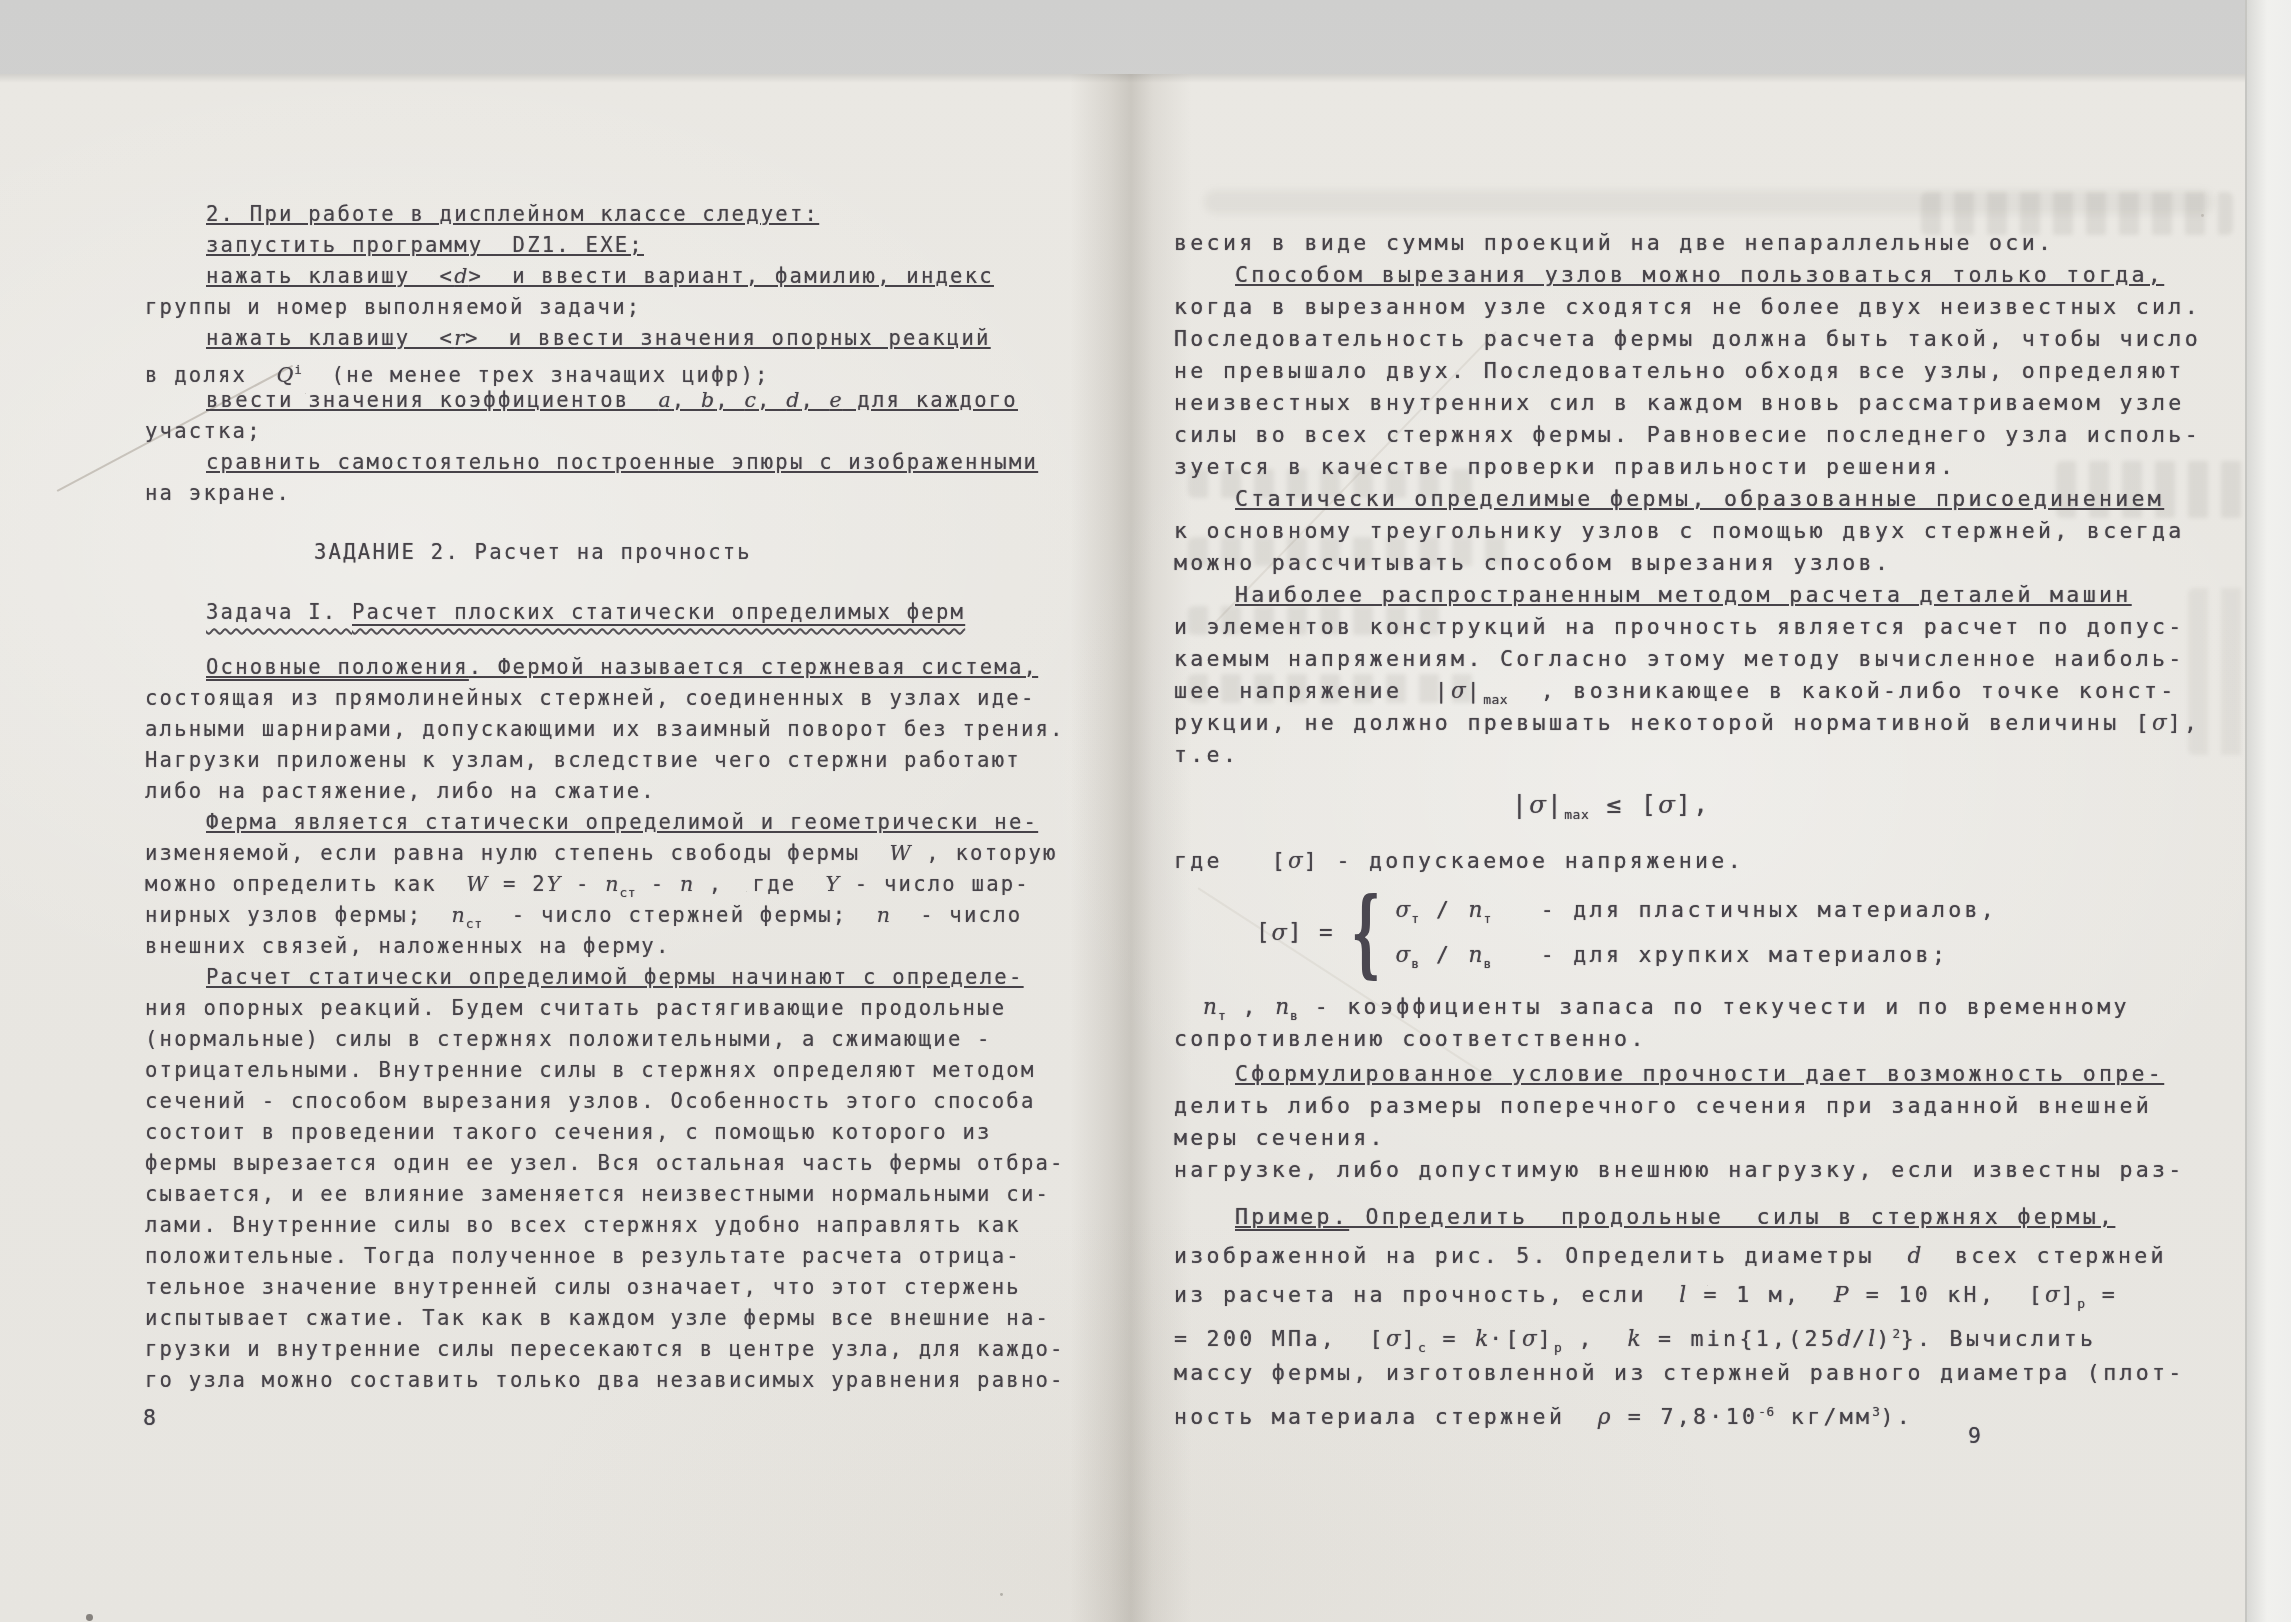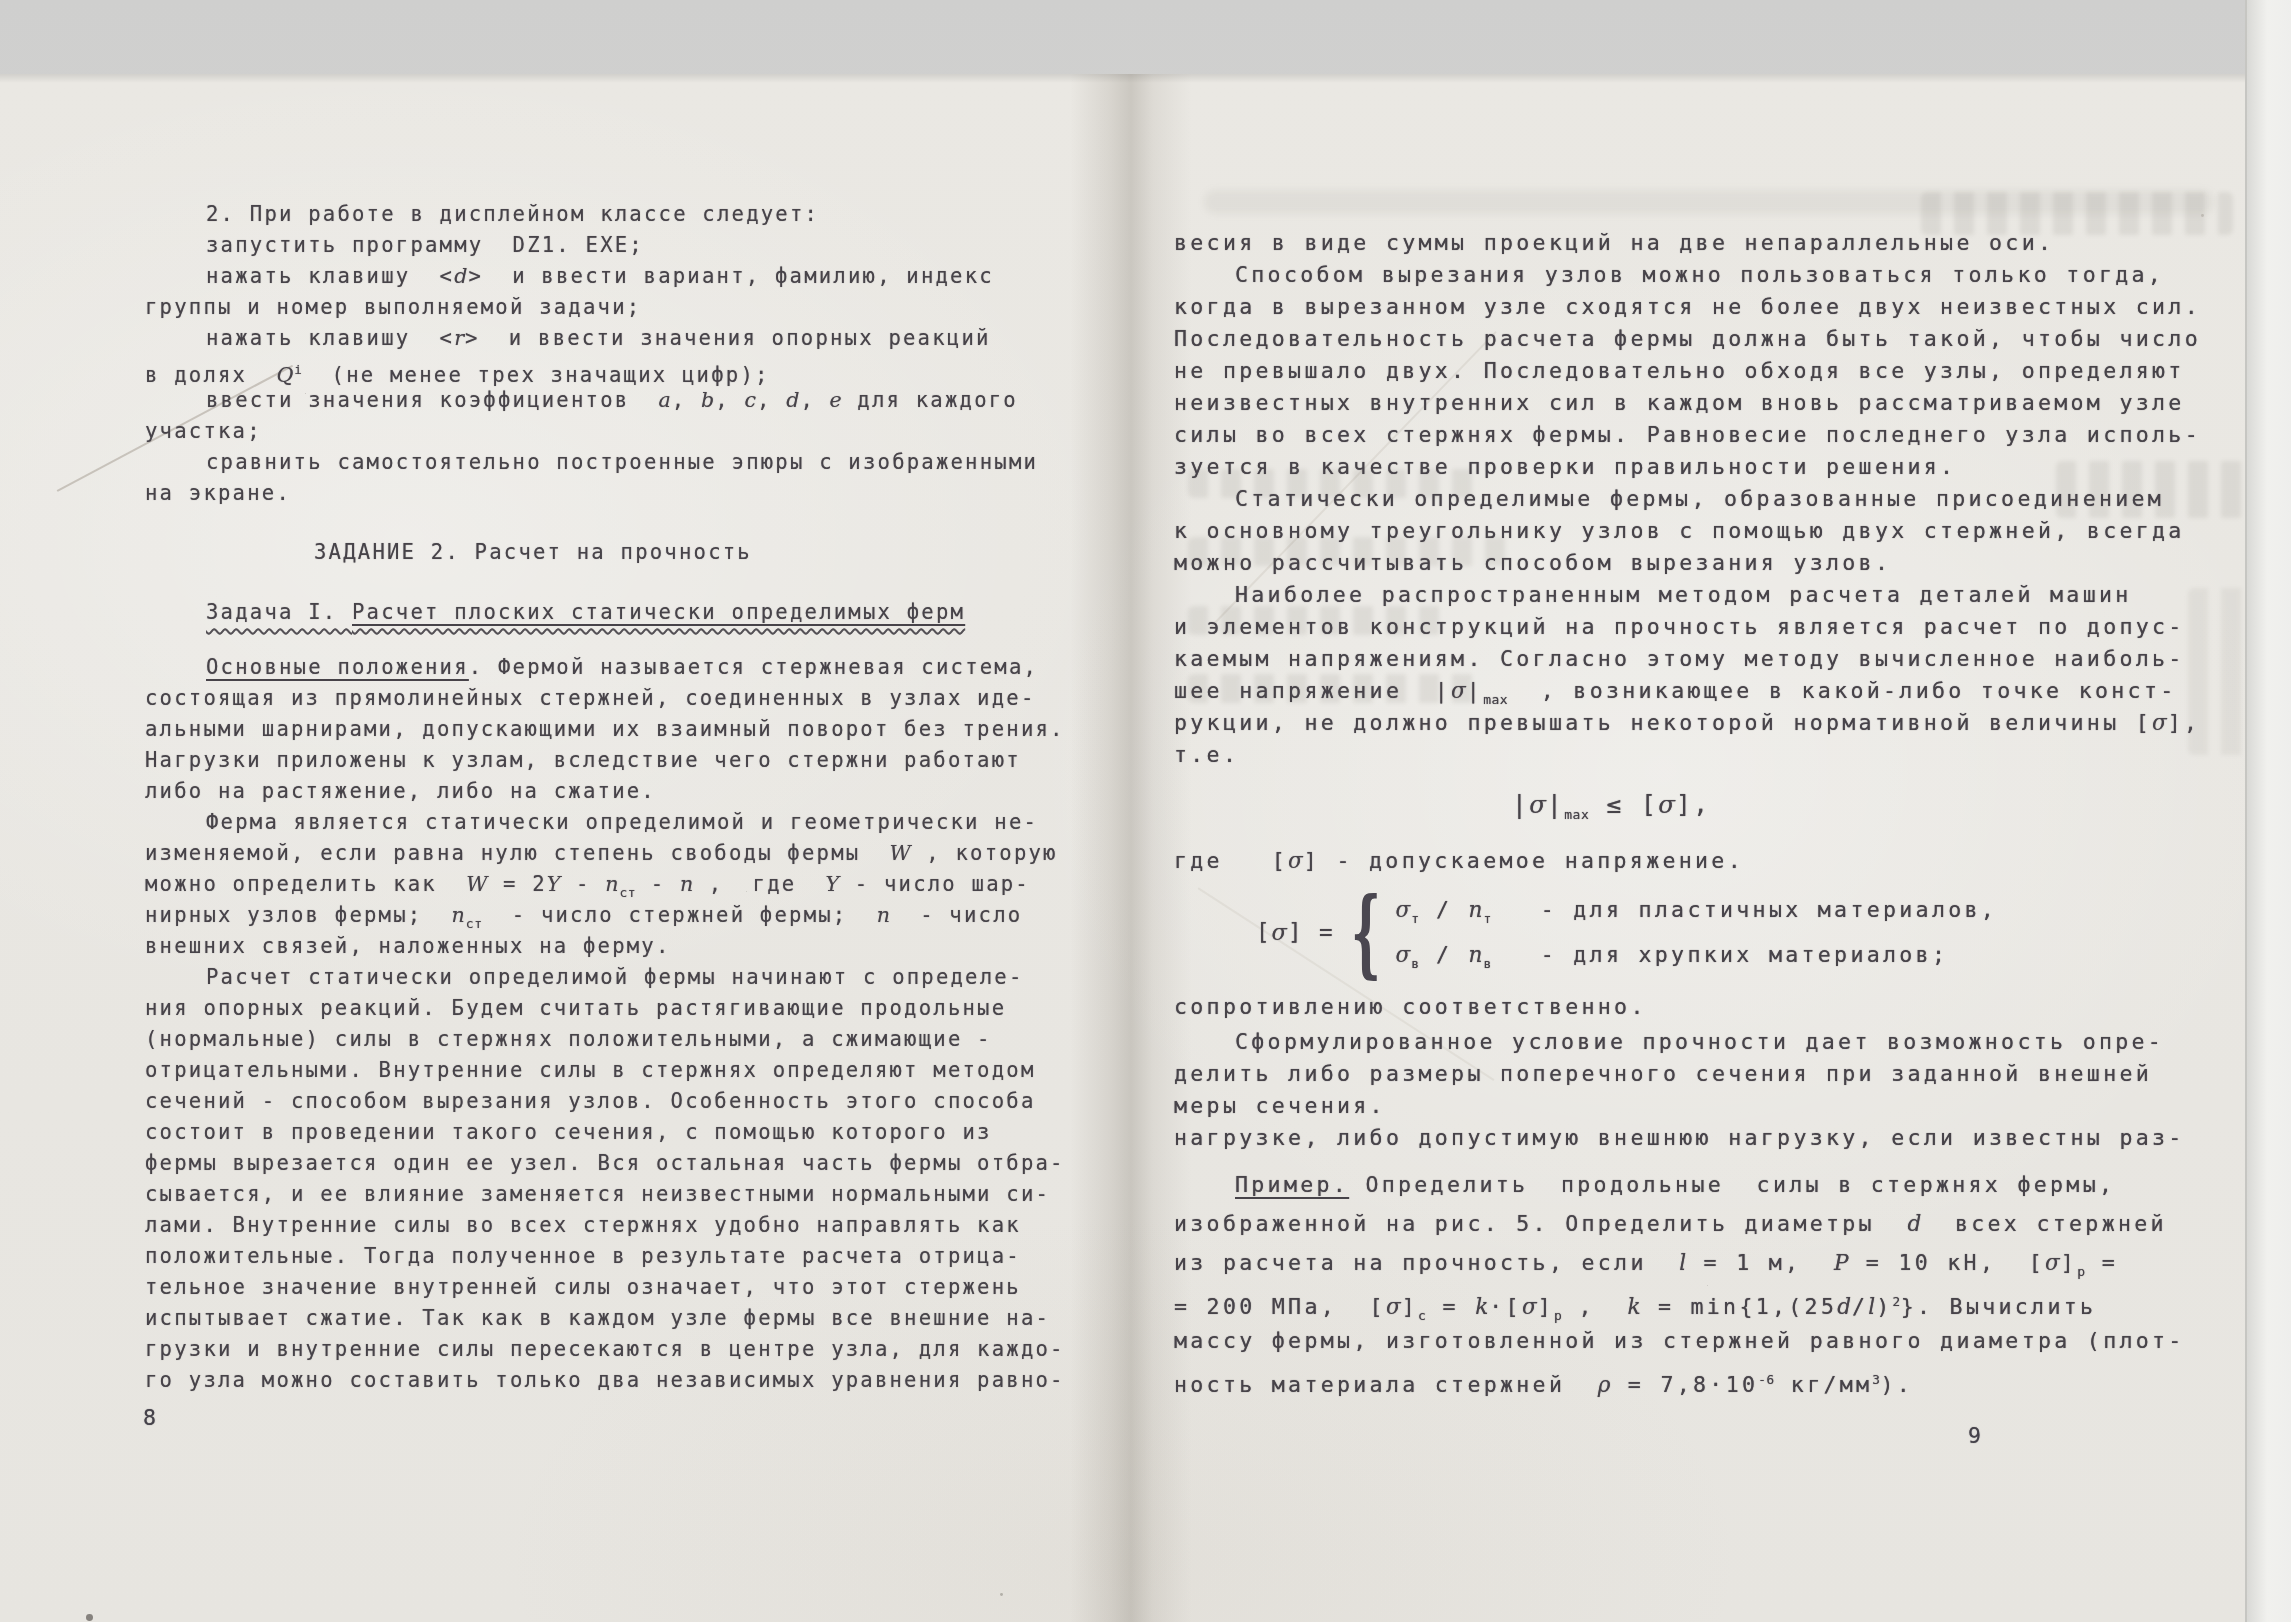--- a/index.html
+++ b/index.html
@@ -32,21 +32,21 @@
   }
   
   .page{position:absolute;color:#474349;}
   .pl{left:145px;top:199px;width:939px;}
   .pr{left:1174px;top:227px;width:1064px;}
   .tline{white-space:pre;display:block;}
   .pl .tline{font-size:20.6px;letter-spacing:2.2px;line-height:31px;height:31px;
              text-shadow:0 0 1px rgba(66,62,68,.55);}
   .pr .tline{font-size:21.6px;letter-spacing:3.3px;line-height:32px;height:32px;
              text-shadow:0 0 1px rgba(60,56,64,.75);}
-  .ind{padding-left:61px;}
+  .ind{padding-left:61px;text-decoration:underline;}
   .ind2{padding-left:29px;}
   
   .pl .blk:nth-child(2){margin-top:28px;}
   .pl .blk:nth-child(3){margin-top:29px;}
   .pl .blk:nth-child(4){margin-top:23.5px;}
   .pr .blk:nth-child(2){margin-top:13.7px;}
   .pr .blk:nth-child(3){margin-top:21.6px;}
   .pr .blk:nth-child(4){margin-top:9.8px;}
   .pr .blk:nth-child(5){margin-top:13.7px;}
   .pr .blk:nth-child(6){margin-top:2.9px;}
@@ -195,20 +195,21 @@
         </div>
         <div class="blk cases">
           <span class="lhs">[<span class="it">σ</span>] =</span>
           <span class="brace">{</span>
           <div class="rows">
             <div class="tline crow"><span class="it">σ</span><span class="sb">т</span> / <span class="it">n</span><span class="sb">т</span>   - для пластичных материалов,</div>
             <div class="tline crow"><span class="it">σ</span><span class="sb">в</span> / <span class="it">n</span><span class="sb">в</span>   - для хрупких материалов;</div>
           </div>
         </div>
         <div class="blk para">
+          <div class="tline ind2"><span class="it">n</span><span class="sb">т</span> , <span class="it">n</span><span class="sb">в</span> - коэффициенты запаса по текучести и по временному</div>
           <div class="tline">сопротивлению соответственно.</div>
         </div>
         <div class="blk para">
           <div class="tline ind">Сформулированное условие прочности дает возможность опре-</div>
           <div class="tline">делить либо размеры поперечного сечения при заданной внешней</div>
           <div class="tline">меры сечения.</div>
           <div class="tline">нагрузке, либо допустимую внешнюю нагрузку, если известны раз-</div>
         </div>
         <div class="blk para">
           <div class="tline ind"><span class="ul">Пример.</span> Определить  продольные  силы в стержнях фермы,</div>

